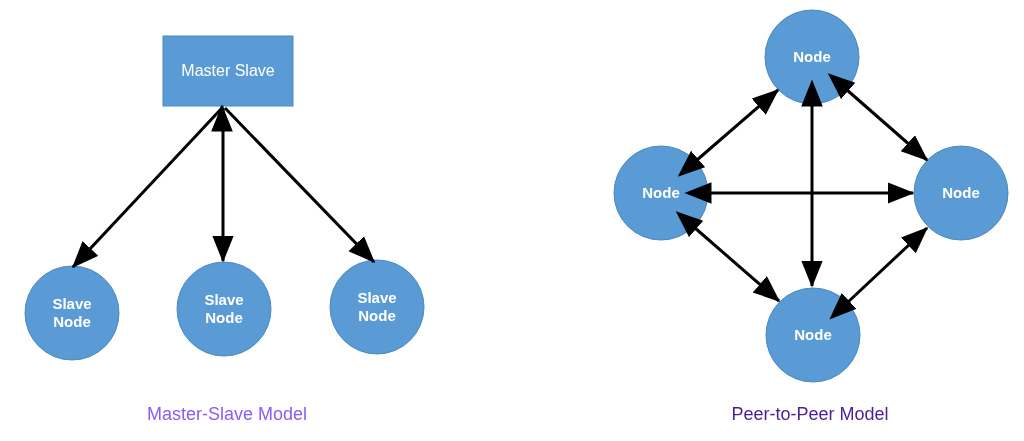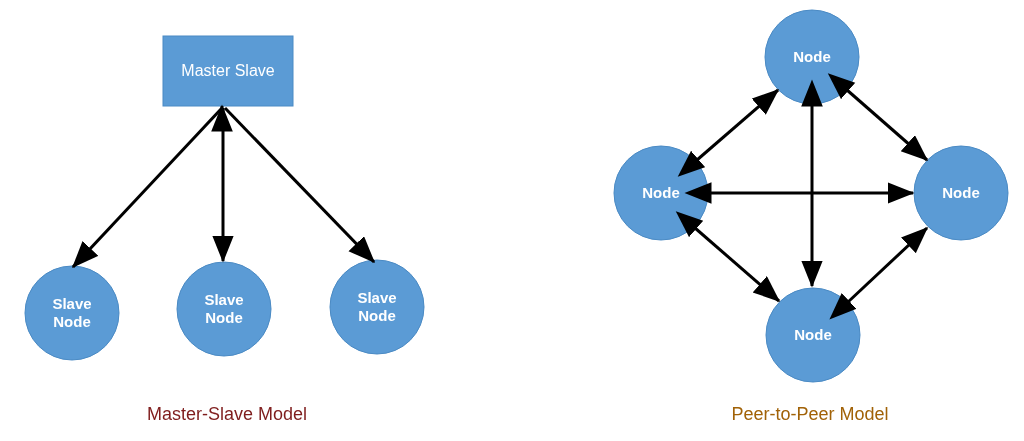--- a/index.html
+++ b/index.html
@@ -96,16 +96,16 @@
       <div class="shape-text node-label" style="left: 177px; top: 262px; width: 94px; height: 94px;">Slave
 Node</div>
       <div class="shape-text node-label" style="left: 330px; top: 260px; width: 94px; height: 94px;">Slave
 Node</div>
       <div class="shape-text node-label" style="left: 765px; top: 10px; width: 94px; height: 94px;">Node</div>
       <div class="shape-text node-label" style="left: 614px; top: 146px; width: 94px; height: 94px;">Node</div>
       <div class="shape-text node-label" style="left: 914px; top: 146px; width: 94px; height: 94px;">Node</div>
       <div class="shape-text node-label" style="left: 766px; top: 288px; width: 94px; height: 94px;">Node</div>
     </div>
 
-  <div class="caption" id="caption-0" style="left: 27px; top: 404px; width: 400px; color: #7f1d1d;">Master-Slave Model</div>
-  <div class="caption" id="caption-1" style="left: 610px; top: 404px; width: 400px; color: #a16207;">Peer-to-Peer Model</div>
+  <div class="caption" id="caption-0" style="left: 27px; top: 404px; width: 400px; color: #8b5cf6;">Master-Slave Model</div>
+  <div class="caption" id="caption-1" style="left: 610px; top: 404px; width: 400px; color: #4c1d95;">Peer-to-Peer Model</div>
 
 </div>
 
 </body></html>

